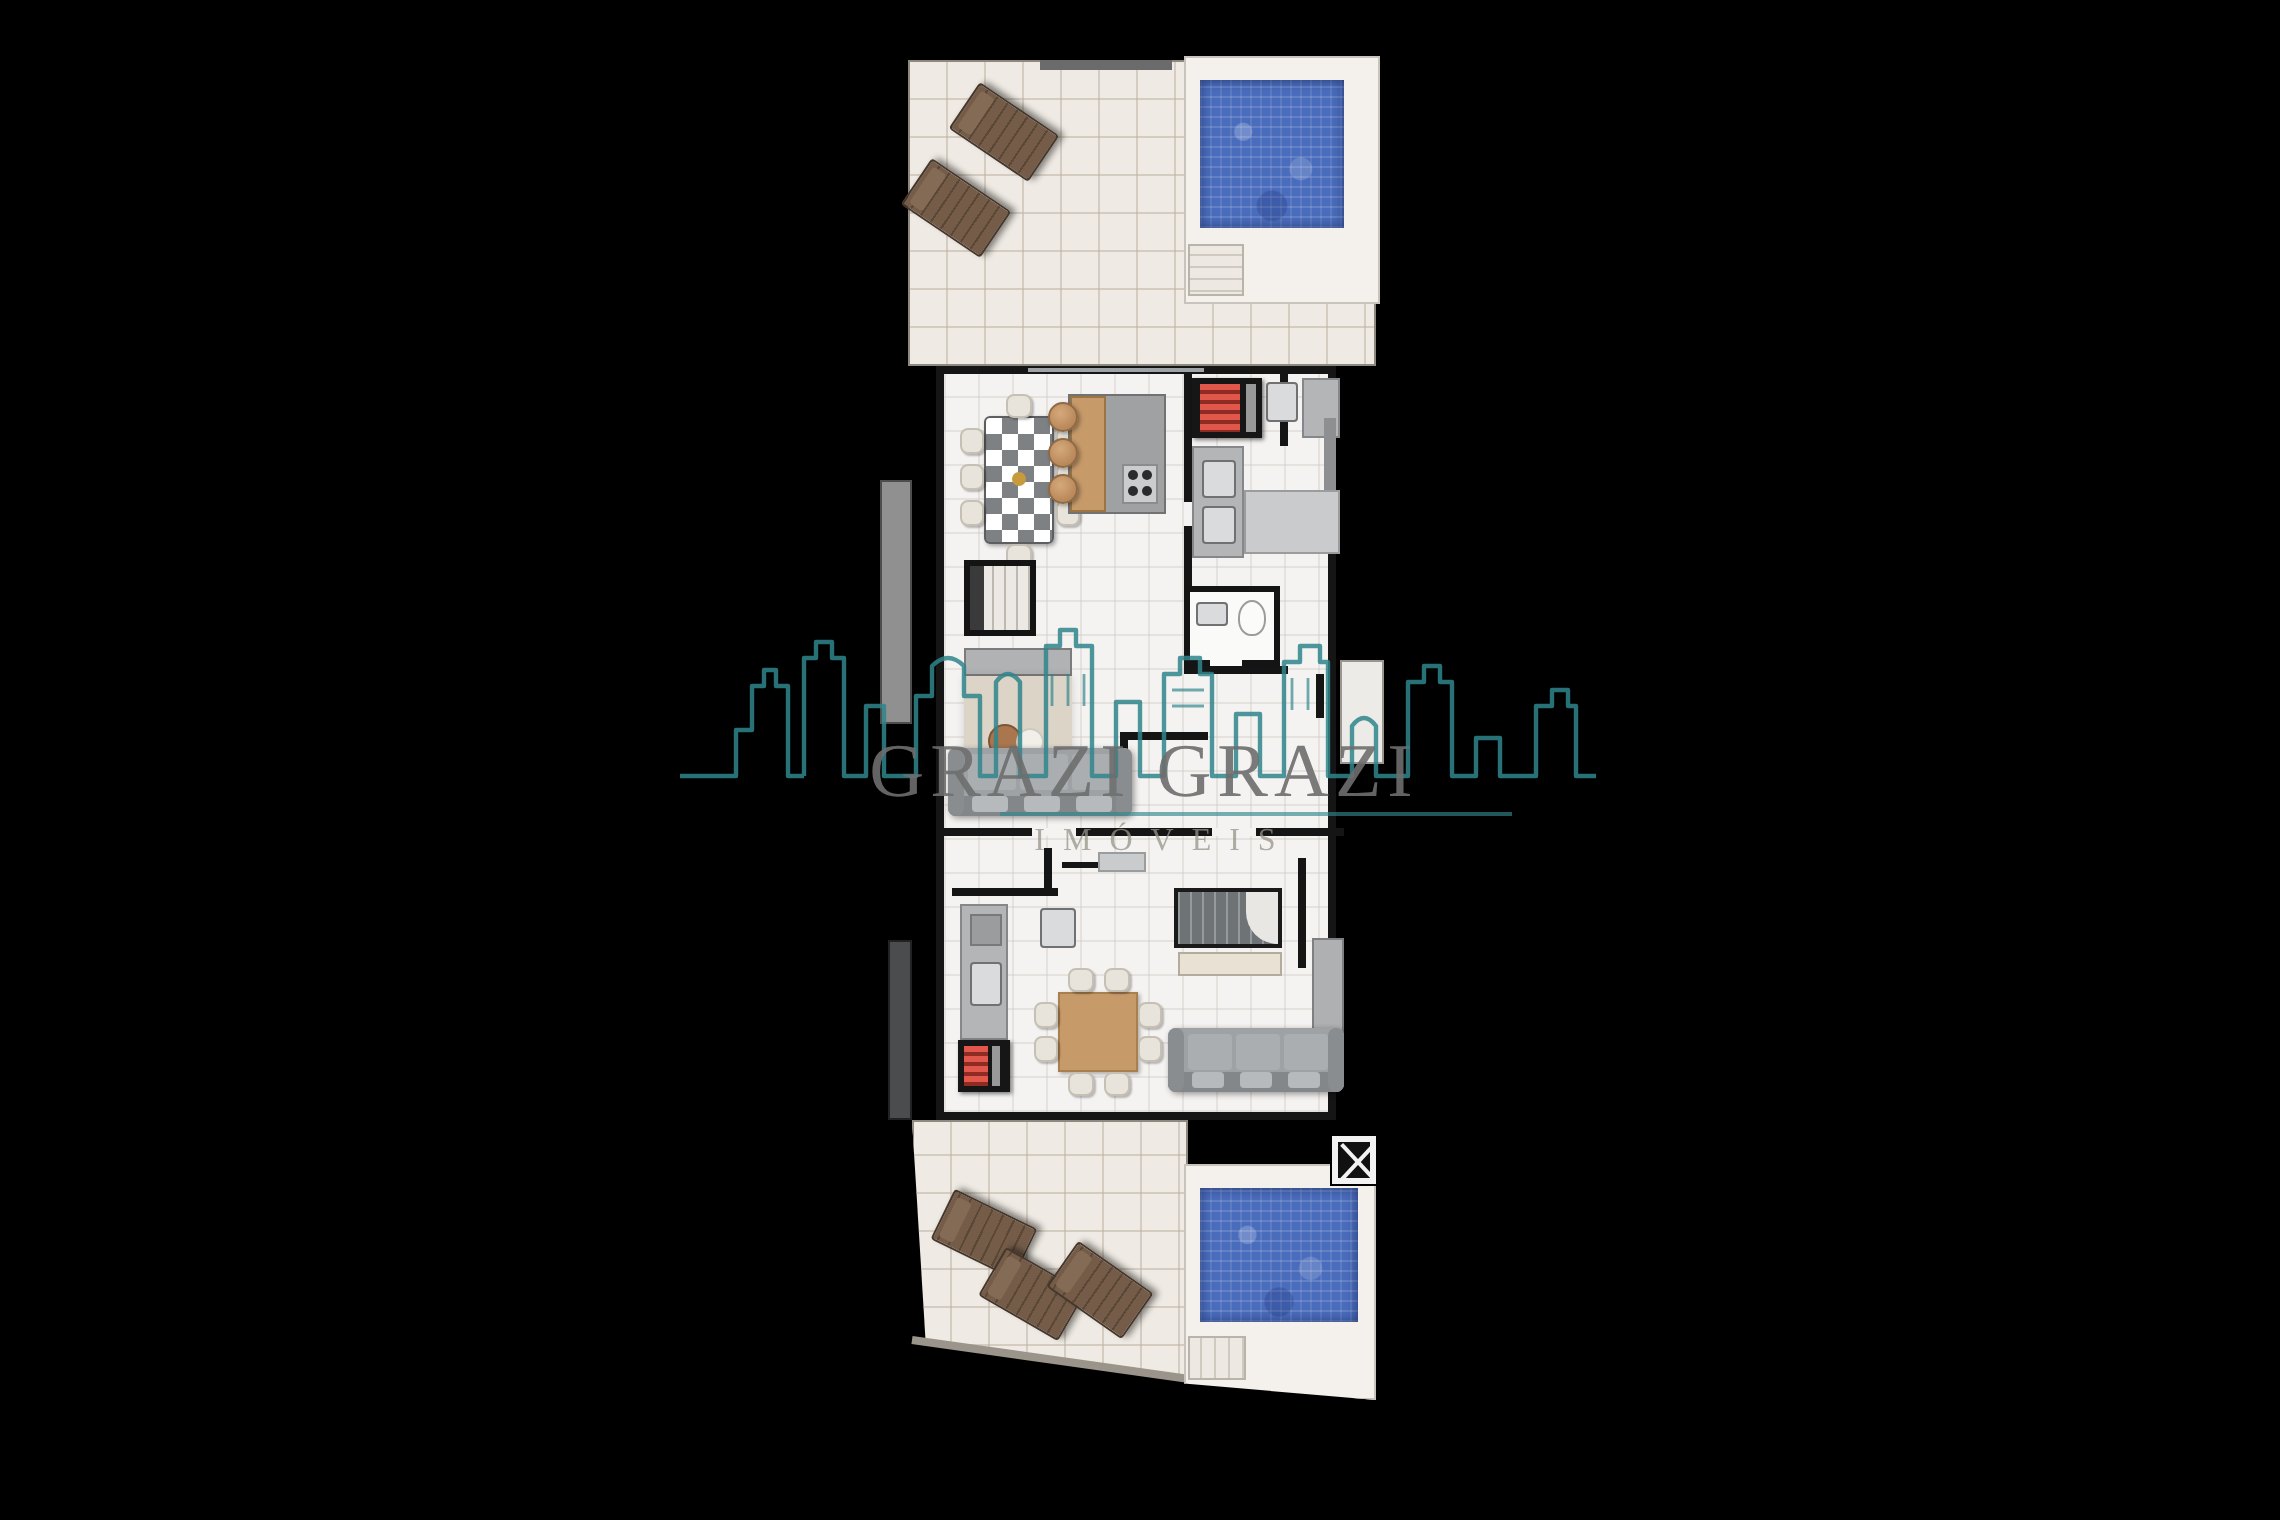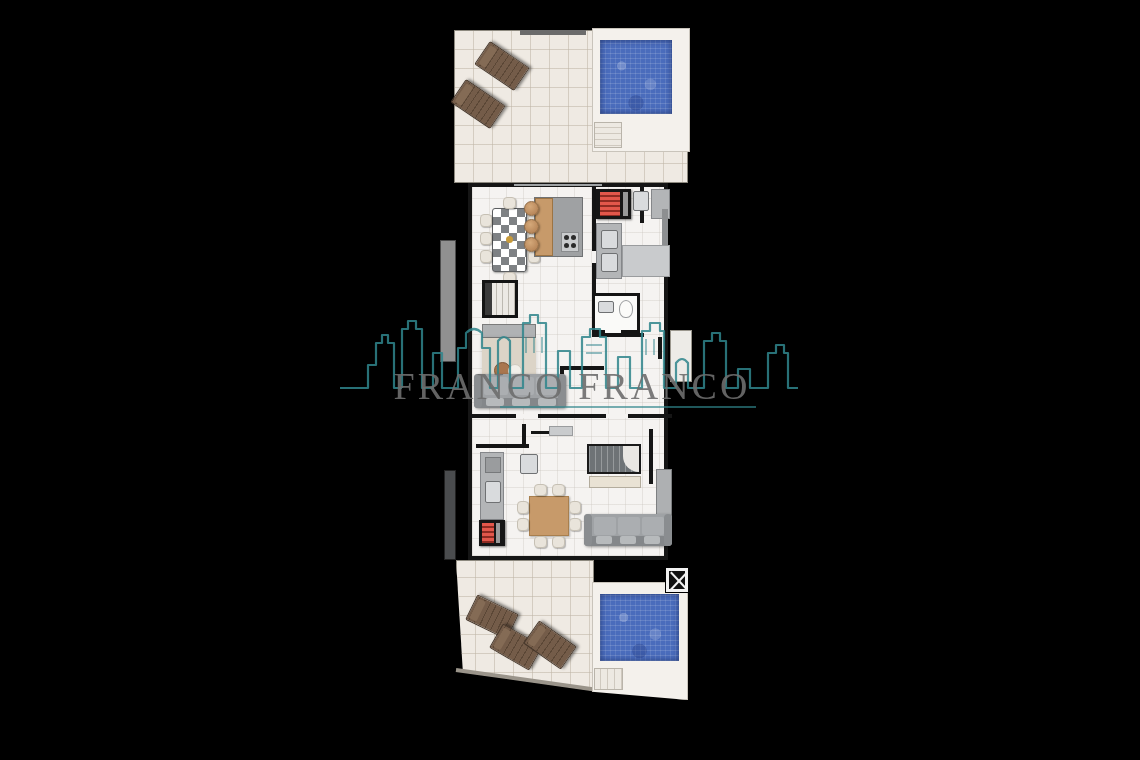--- a/index.html
+++ b/index.html
@@ -238,16 +238,17 @@
   </div>
 
   <svg class="skyline" viewBox="0 0 462 112">
     <path d="M2,95 H30 V72 H38 V50 H44 V42 H50 V50 H56 V95 H64 M64,95 V36 H70 V28 H78 V36 H84 V95 H95 V60 H104 V95 H120
              V55 H128 V40 Q136,32 144,40 V55 H152 V95 H160 V48 Q166,40 172,48 V95 H185
              V30 H192 V22 H200 V30 H208 V95 H220 V58 H232 V95 H244 V44 H252 V36 H262 V44 H268 V95
              H280 V64 H292 V95 H304 V38 H312 V30 H322 V38 H326 V95 H338 V70 Q344,62 350,70 V95
              H366 V48 H374 V40 H382 V48 H388 V95 H400 V76 H412 V95 H430 V60 H438 V52 H446 V60 H450 V95 H460" fill="none" stroke="#2F858C" stroke-width="2.2" stroke-linejoin="round"></path>
     <path d="M188,44 V60 M196,44 V60 M204,44 V60 M248,52 H264 M248,60 H264 M308,46 V62 M316,46 V62" fill="none" stroke="#2F858C" stroke-width="1.4" opacity="0.8"></path>
   </svg>
-  <div class="wm-title">FRANCO FRANCO</div>
+  <div class="wm-title">GRAZI GRAZI</div>
   <div class="wm-rule"></div>
+  <div class="wm-sub">IMÓVEIS</div>
 
 </div>
 
 </body></html>

